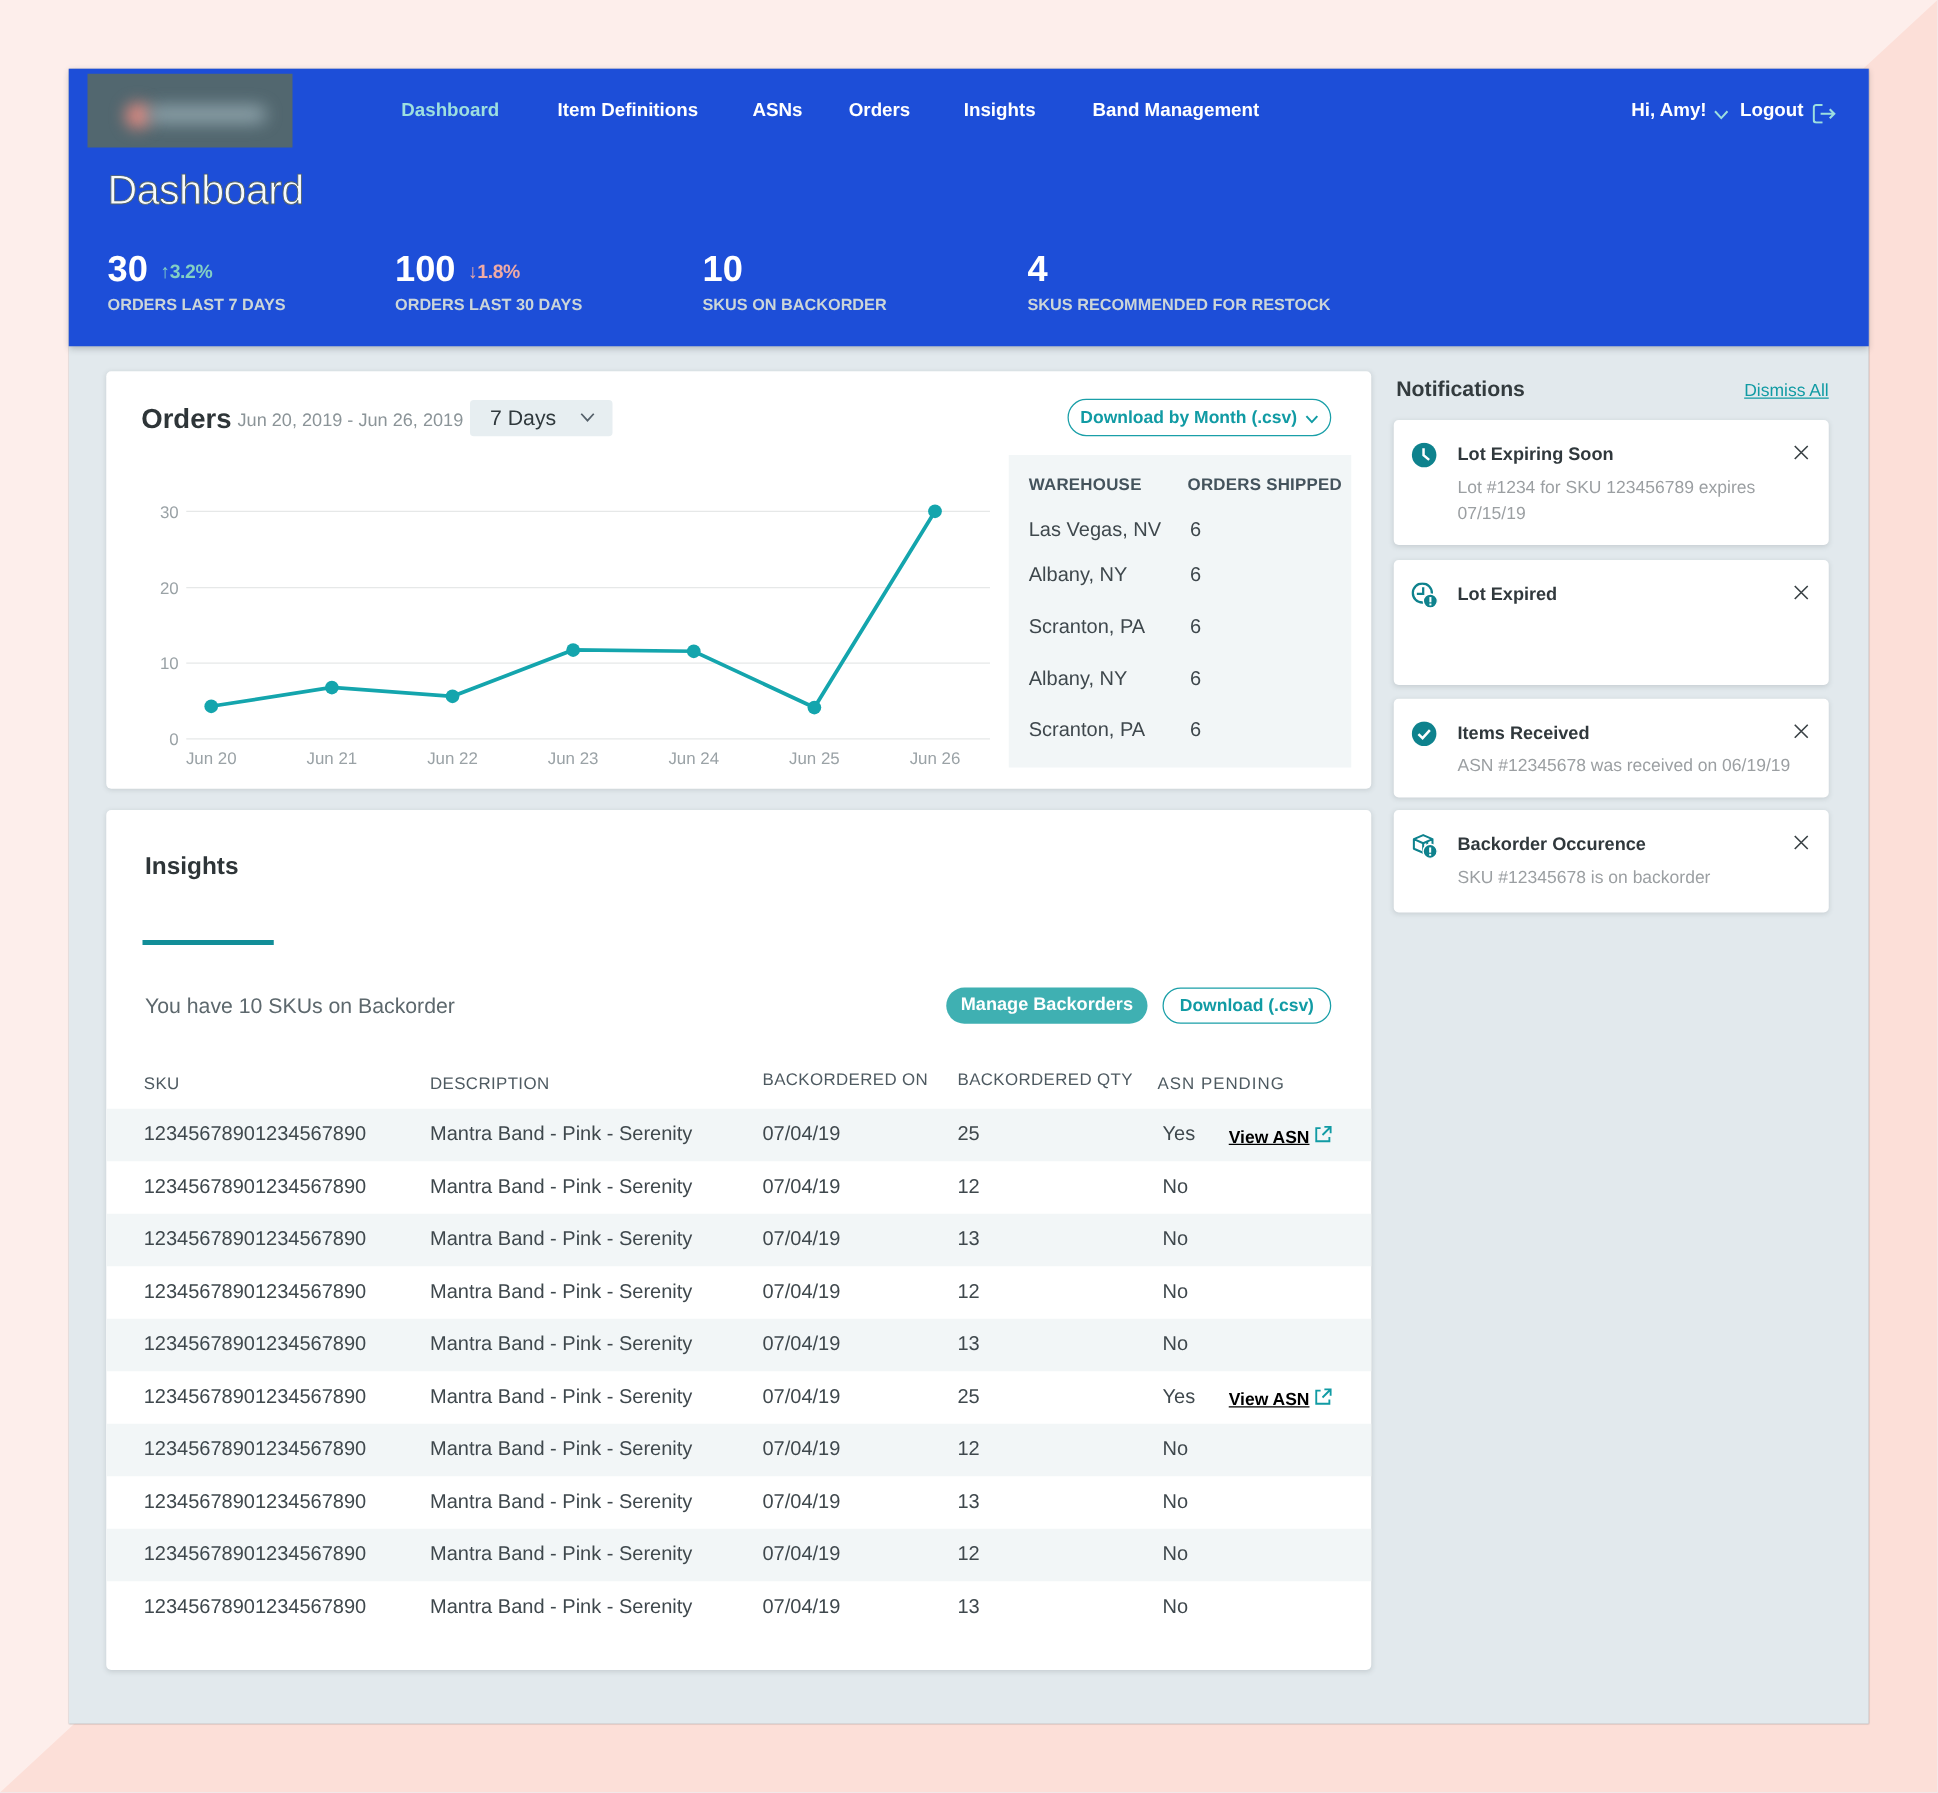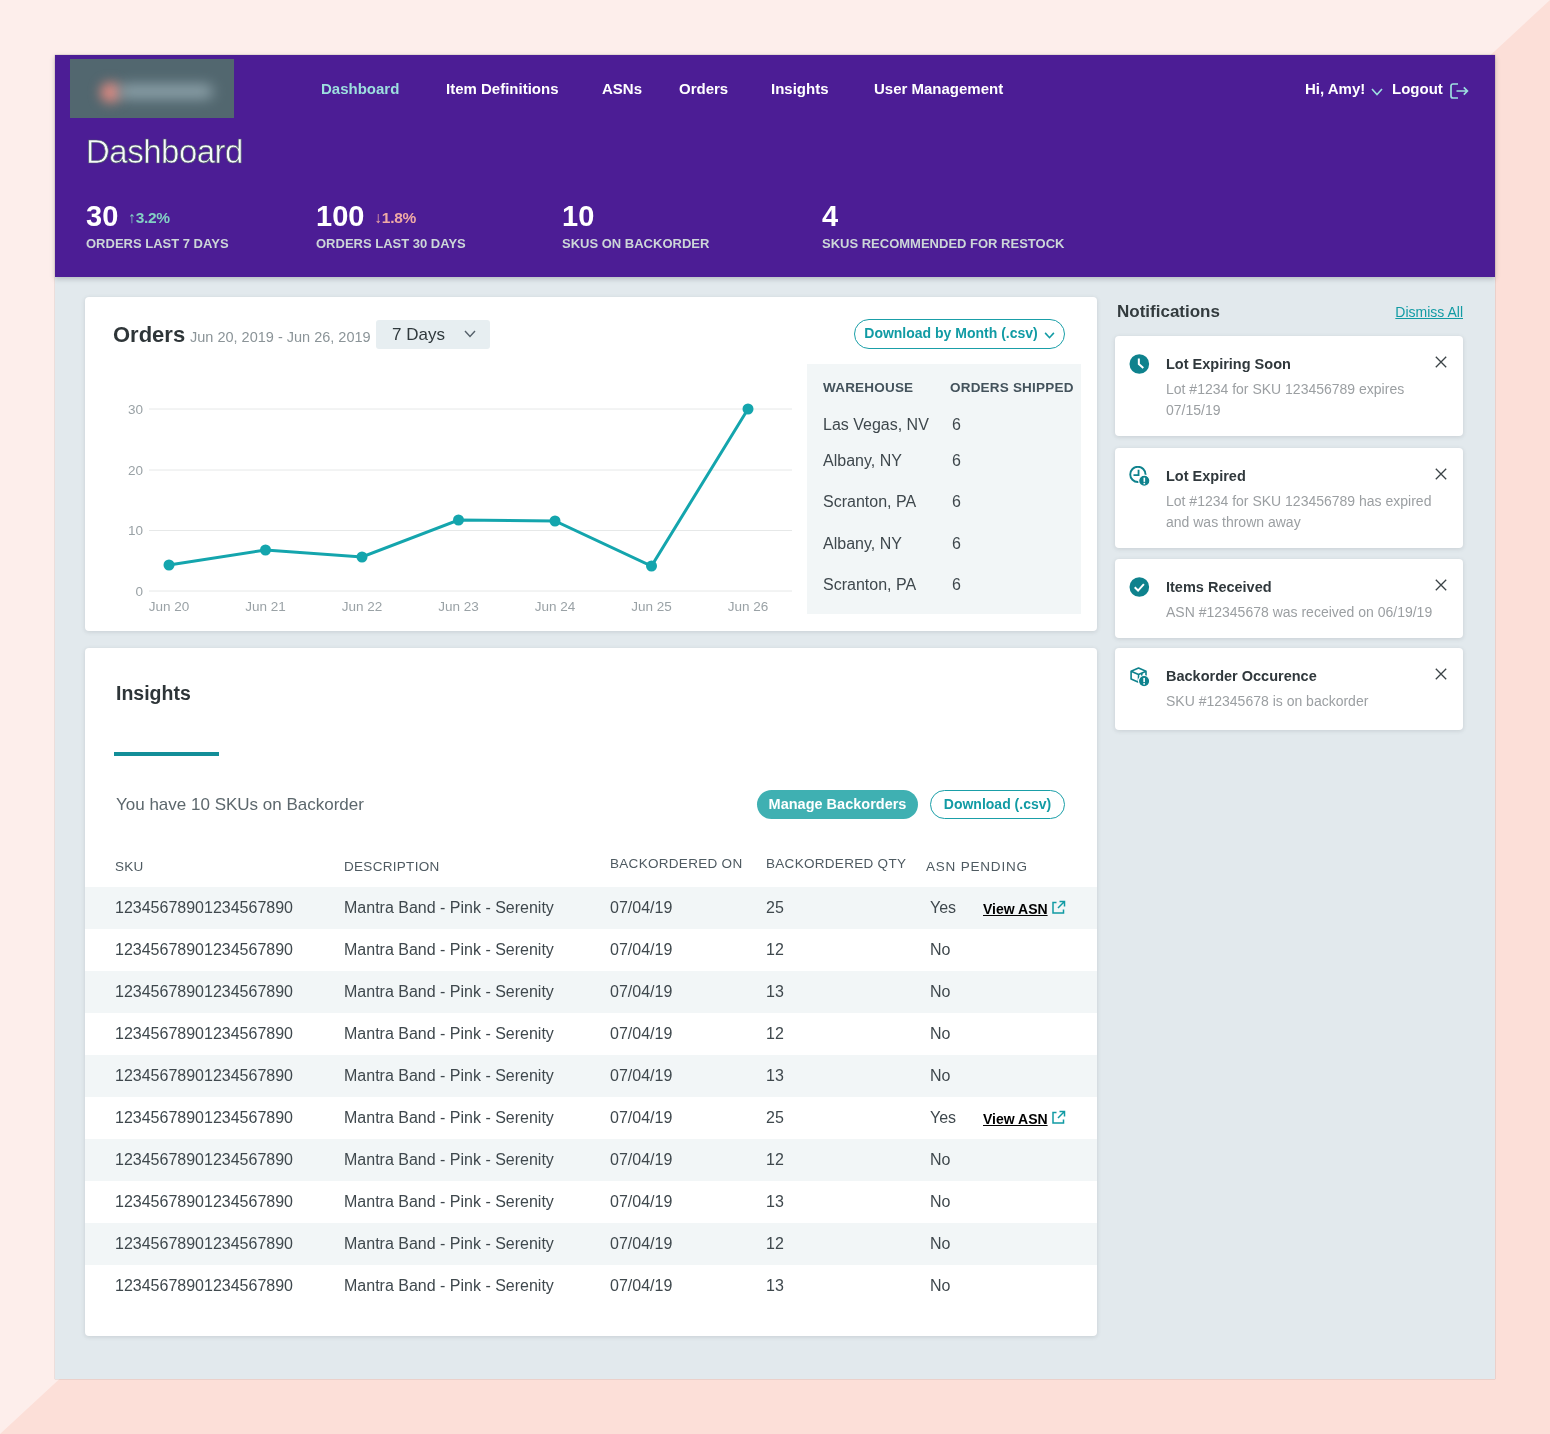--- a/index.html
+++ b/index.html
@@ -3,21 +3,21 @@
 <meta charset="utf-8">
 <style>
 * { margin:0; padding:0; box-sizing:border-box; }
 html,body { width:1550px; height:1434px; overflow:hidden; }
 body { font-family:"Liberation Sans", sans-serif; background:#fdeeeb; position:relative; }
 .diag { position:absolute; left:0; top:0; width:1550px; height:1434px;
   background:#fcdfd8; clip-path:polygon(1550px 0, 1550px 1434px, 0 1434px); }
 .app { position:absolute; left:55px; top:55px; width:1440px; height:1324px;
   background:#e2e9ed; box-shadow:0 0 1px rgba(60,60,60,.5); }
 
-.hdr { position:absolute; left:0; top:0; width:1440px; height:222px; background:#4c1d95;
+.hdr { position:absolute; left:0; top:0; width:1440px; height:222px; background:#1d4ed8;
   box-shadow:0 2px 5px rgba(40,50,55,.25); }
 .logo { position:absolute; left:15px; top:4px; width:164px; height:59px; background:#52676f; overflow:hidden; }
 .logo .dot { position:absolute; left:30px; top:23px; width:21px; height:21px; border-radius:50%; background:#d98880; filter:blur(6px); }
 .logo .bar { position:absolute; left:48px; top:26px; width:95px; height:13px; border-radius:7px; background:#9fb4bc; filter:blur(7px); opacity:.85; }
 .nav a { position:absolute; top:25px; color:#fff; font-size:15px; font-weight:bold; text-decoration:none; }
 .nav .active { color:#9ddfdf; }
 .usr { position:absolute; top:25px; color:#fff; font-size:15px; font-weight:bold; }
 h1.page { position:absolute; left:31px; top:78px; color:#f7fafa; font-size:33px; font-weight:300; letter-spacing:-0.5px; -webkit-text-stroke:0.7px #4d5e67; }
 .stats { position:absolute; left:0; top:145px; width:1440px; }
 .stat { position:absolute; top:0; }
@@ -82,21 +82,21 @@
     <div class="logo">
         <div class="dot"></div>
         <div class="bar"></div>
       </div>
     <div class="nav">
       <a class="active" style="left:266px">Dashboard</a>
       <a style="left:391px">Item Definitions</a>
       <a style="left:547px">ASNs</a>
       <a style="left:624px">Orders</a>
       <a style="left:716px">Insights</a>
-      <a style="left:819px">User Management</a>
+      <a style="left:819px">Band Management</a>
     </div>
     <span class="usr" style="left:1250px">Hi, Amy!</span>
     <svg class="usr" style="left:1316px;top:33px" width="12" height="8" viewBox="0 0 12 8">
         <polyline points="1,1 6,6.5 11,1" fill="none" stroke="#9ddfdf" stroke-width="1.6"></polyline>
       </svg>
     <span class="usr" style="left:1337px">Logout</span>
     <svg class="usr" style="left:1395px;top:28px" width="19" height="16" viewBox="0 0 19 16">
       <path d="M8 1 H3 A2 2 0 0 0 1 3 V13 A2 2 0 0 0 3 15 H8" fill="none" stroke="#9ddfdf" stroke-width="1.7"></path>
       <path d="M6.5 8 H17 M13.8 4.4 L17.4 8 L13.8 11.6" fill="none" stroke="#9ddfdf" stroke-width="1.7"></path>
     </svg>
@@ -270,21 +270,20 @@
     </div>
     <div class="ncard" style="top:146px;height:100px">
       <svg class="icon" viewBox="0 0 22 22">
         <circle cx="9.3" cy="8.8" r="8" fill="none" stroke="#0e828d" stroke-width="2"></circle>
         <path d="M10 3.9 V9.5 H4.7" fill="none" stroke="#0e828d" stroke-width="1.9"></path>
         <circle cx="16" cy="15.5" r="5.9" fill="#0e828d" stroke="#fff" stroke-width="1.2"></circle>
         <rect x="15.2" y="12.2" width="1.7" height="4.4" fill="#fff"></rect>
           <rect x="15.2" y="17.6" width="1.7" height="1.6" fill="#fff"></rect>
       </svg>
       <span class="nt">Lot Expired</span>
-      <div class="nb">Lot #1234 for SKU 123456789 has expired and was thrown away</div>
       <svg class="x" width="12" height="12" viewBox="0 0 12 12">
           <path d="M0.8 0.8 L11.2 11.2 M11.2 0.8 L0.8 11.2" stroke="#3a4246" stroke-width="1.3"></path>
         </svg>
     </div>
     <div class="ncard" style="top:257px;height:79px">
       <svg class="icon" viewBox="0 0 22 22">
           <circle cx="10.8" cy="10.5" r="10.3" fill="#0e828d"></circle>
           <path d="M6 10.8 L9.5 14.2 L15.6 7.4" fill="none" stroke="#fff" stroke-width="2.1"></path>
         </svg>
       <span class="nt">Items Received</span>

